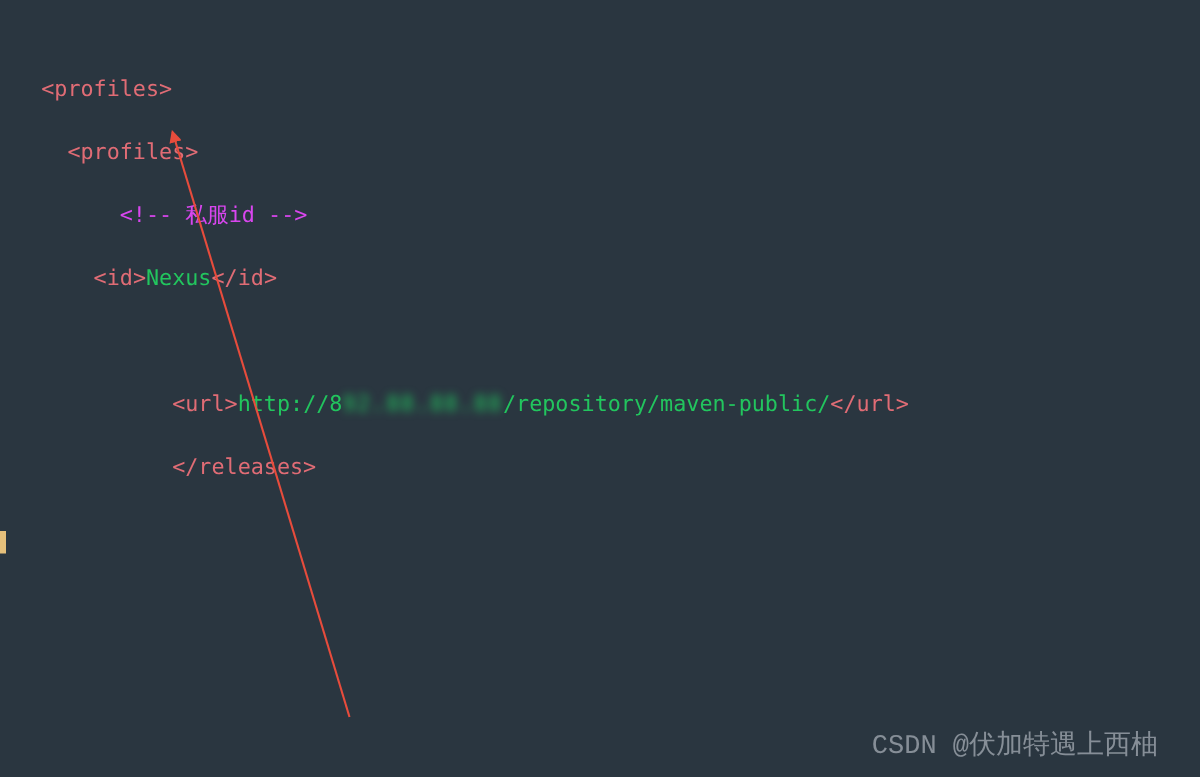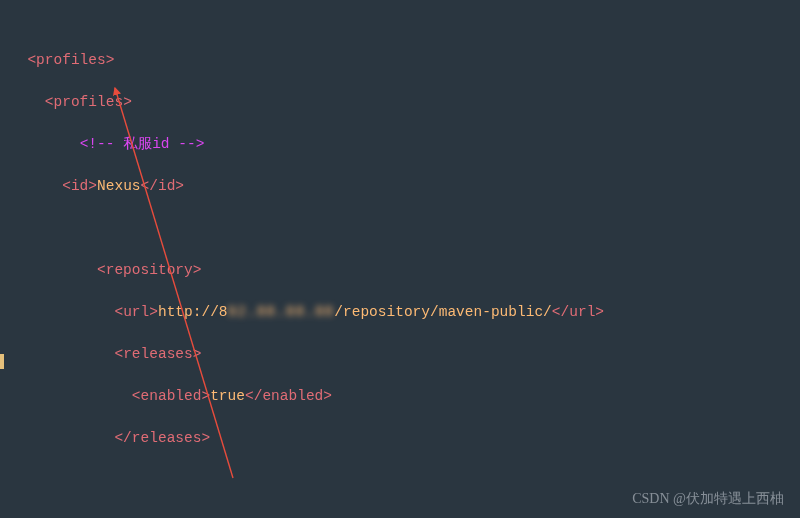--- a/index.html
+++ b/index.html
@@ -12,24 +12,24 @@
   }
   .editor {
     font-family: Consolas, "DejaVu Sans Mono", monospace;
     font-size: 14.5px;
     line-height: 21px;
     color: #abb2bf;
     white-space: pre;
     padding: 8px 0 0 10px;
     position: relative;
   }
-  .line { position: relative; font-family: Liberation Mono, monospace; }
+  .line { position: relative; }
   .tag  { color: #e06c75; } 
   .grey { color: #d946ef; } 
-  .pl   { color: #fdba74; }
+  .pl   { color: #22c55e; }
 
   .gutter-mark {
     position: absolute;
     left: 0;
     top: 354px;
     width: 4px;
     height: 15px;
     background: #e5c07b;
   }
 
@@ -37,42 +37,39 @@
     position: absolute;
     left: 0;
     top: 0;
     width: 800px;
     height: 518px;
     pointer-events: none;
   }
 
   .watermark {
     position: absolute;
-    right: 16px;
+    right: 28px;
     bottom: 10px;
-    font-family: Liberation Serif, serif;
-    font-size: 14px;
+    font-family: Liberation Mono, monospace;
+    font-size: 18px;
     color: rgba(210, 215, 222, 0.55);
     white-space: nowrap;
   }
 </style>
 </head>
 <body>
 
 <div class="editor">
 <div class="gutter-mark"></div>
 <div class="line">  <span class="tag">&lt;<span>profiles</span>&gt;</span></div>
 <div class="line">    <span class="tag">&lt;<span>profiles</span>&gt;</span></div>
 <div class="line">        <span class="grey"><span>&lt;!-- </span><span>私服id</span><span> --&gt;</span></span></div>
 <div class="line">      <span class="tag">&lt;<span>id</span>&gt;</span><span class="pl">Nexus</span><span class="tag">&lt;/<span>id</span>&gt;</span></div>
 <div class="line">&nbsp;</div>
-<div class="line">          <span class="tag">&lt;<span>repository</span>&gt;</span></div>
 <div class="line">            <span class="tag">&lt;<span>url</span>&gt;</span><span class="pl"><span>http://8</span><span style="filter: blur(3px); letter-spacing:1px;">92.88.88.88</span><span>/repository/maven-public/</span></span><span class="tag">&lt;/<span>url</span>&gt;</span></div>
-<div class="line">            <span class="tag">&lt;<span>releases</span>&gt;</span></div>
-<div class="line">              <span class="tag">&lt;<span>enabled</span>&gt;</span><span class="pl">true</span><span class="tag">&lt;/<span>enabled</span>&gt;</span></div>
 <div class="line">            <span class="tag">&lt;/<span>releases</span>&gt;</span></div>
 
 
 
 
 
 
 
 
 

